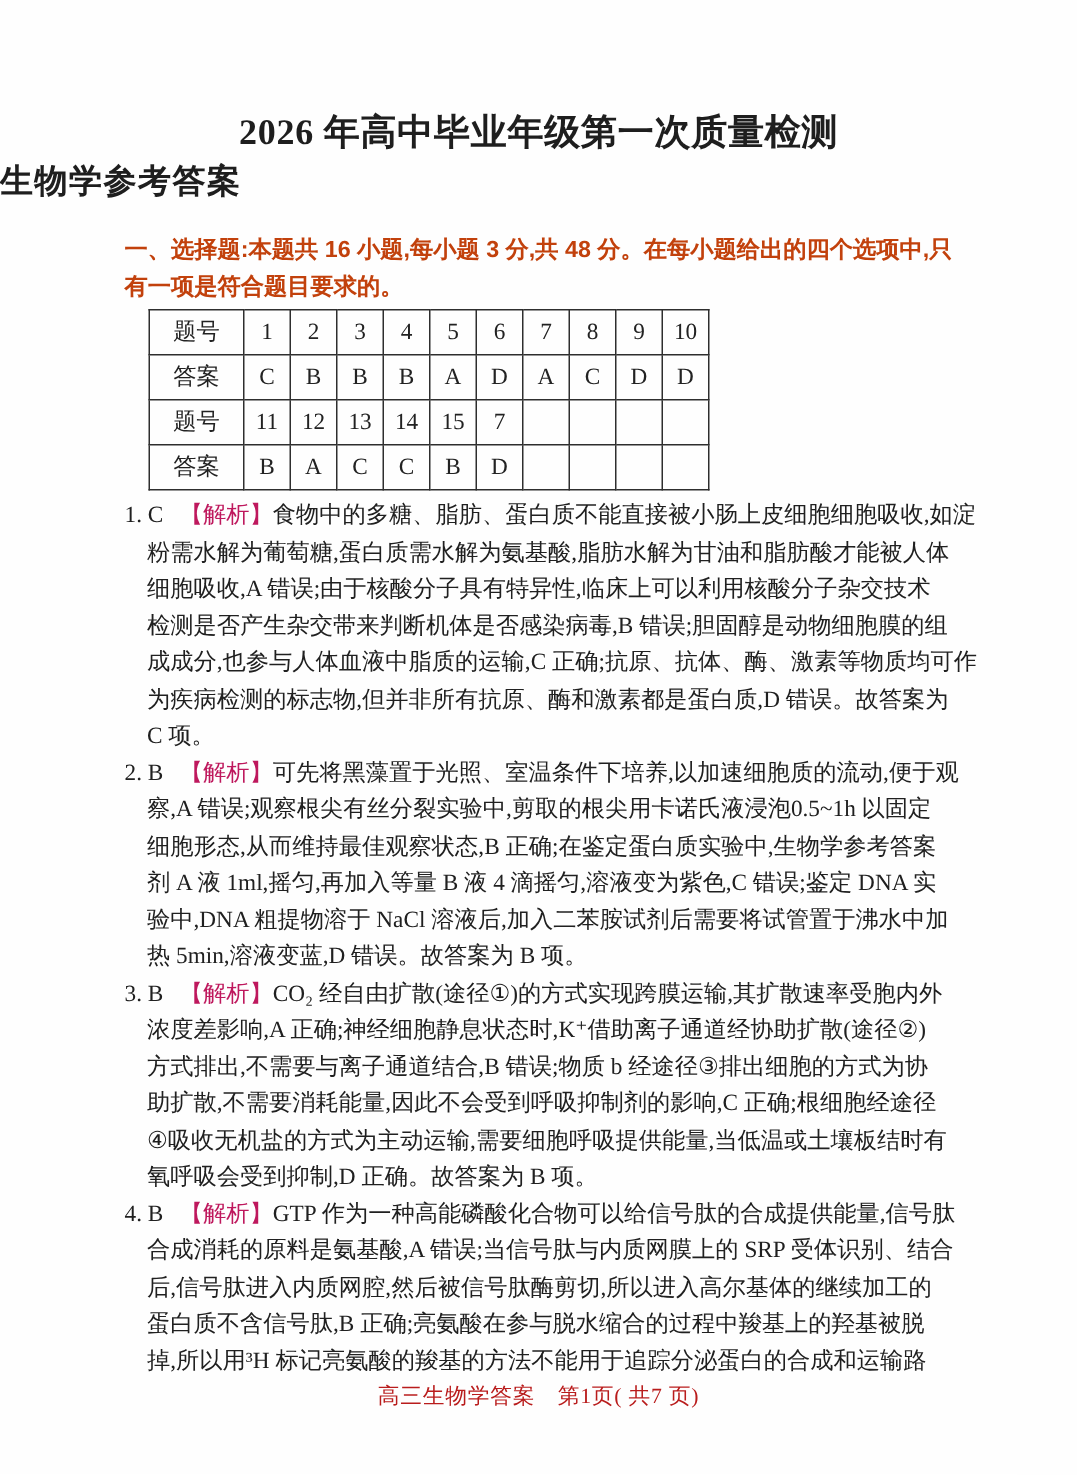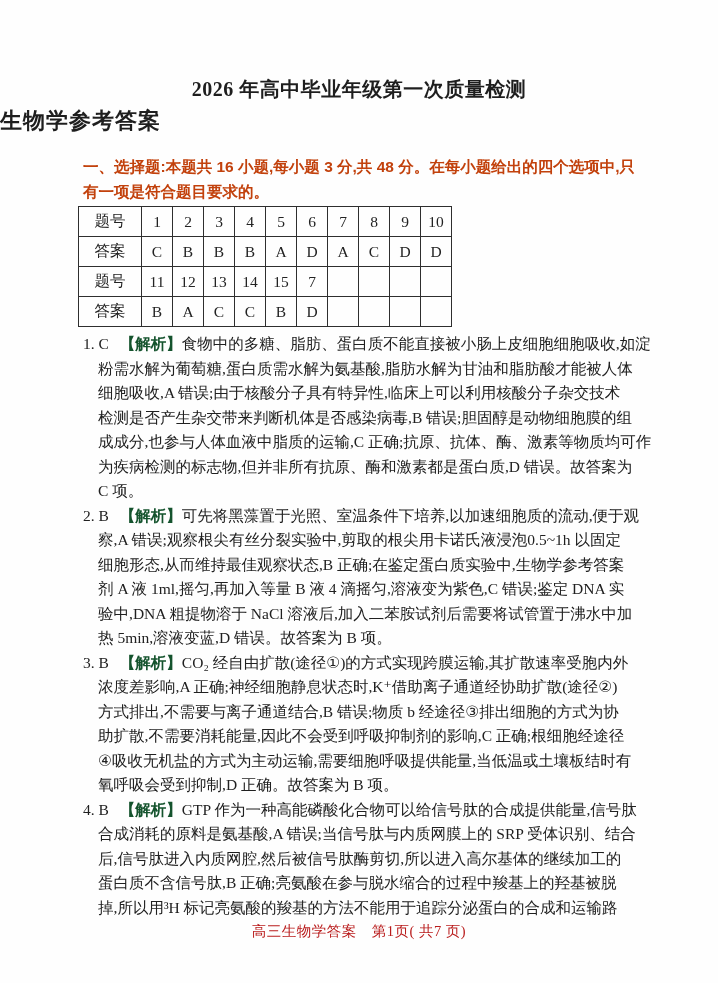--- a/index.html
+++ b/index.html
@@ -7,56 +7,56 @@
     width:718px; height:983px;
     background:#ffffff;
     font-family:"Liberation Serif","DejaVu Serif","DejaVu Sans",serif;
     color:#1e1e1e;
     -webkit-font-smoothing:antialiased;
   }
   .page { position:relative; width:718px; height:983px; overflow:hidden; background:#fefefe; }
 
   .title1 {
     margin:76px 0 0 0; text-align:center;
-    font-size:20px; font-weight:700; line-height:26px; letter-spacing:0.5px;
+    font-size:24px; font-weight:700; line-height:26px; letter-spacing:0.5px;
   }
   .title2 {
     margin:6px 0 0 0; 
     font-size:22px; font-weight:700; line-height:25px; letter-spacing:1px;
   }
 
   .intro {
     margin:22px 0 0 83px; width:570px;
     font-family:"Liberation Sans","DejaVu Sans",sans-serif;
     font-weight:700; font-size:15.5px; line-height:24.5px;
     color:#c2410c;
   }
 
   table.answer-table {
-    margin:2px 0 0 78px;
+    margin:2px 0 0 99px;
     border-collapse:collapse;
     table-layout:fixed;
   }
   table.answer-table td {
     border:1.3px solid #2e2e2e;
     text-align:center; vertical-align:middle;
     font-size:15.5px; padding:0; height:29px;
     color:#222;
   }
   table.answer-table td.lbl { width:62px; }
   table.answer-table td.val { width:30px; }
 
   .questions {
     margin:5px 0 0 83px; width:570px;
     font-size:15.5px; line-height:24.5px; color:#202020;
   }
   .q { padding-left:15px; }
   .qline { text-indent:-15px; white-space:nowrap; }
   .qlabel { margin-right:11px; }
-  .analysis { font-weight:700; color:#14532d; }
+  .analysis { font-weight:400; color:#be185d; }
   .cont-line { white-space:nowrap; }
 
   .footer {
     margin:0; text-align:center;
     font-size:14.5px; letter-spacing:0.5px; line-height:22px; color:#b91c1c;
   }
 </style>
 </head>
 <body>
 

